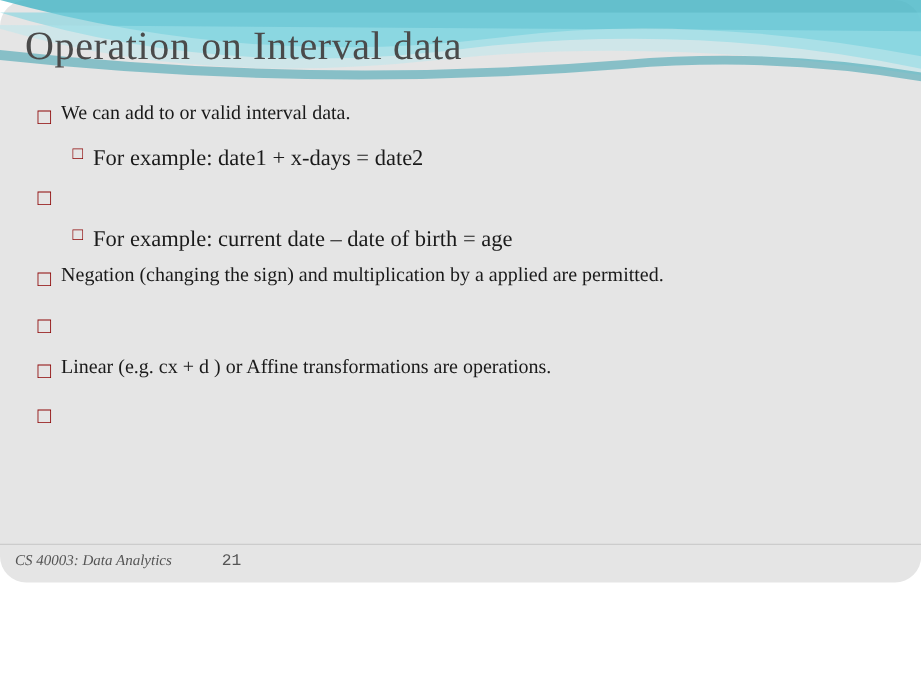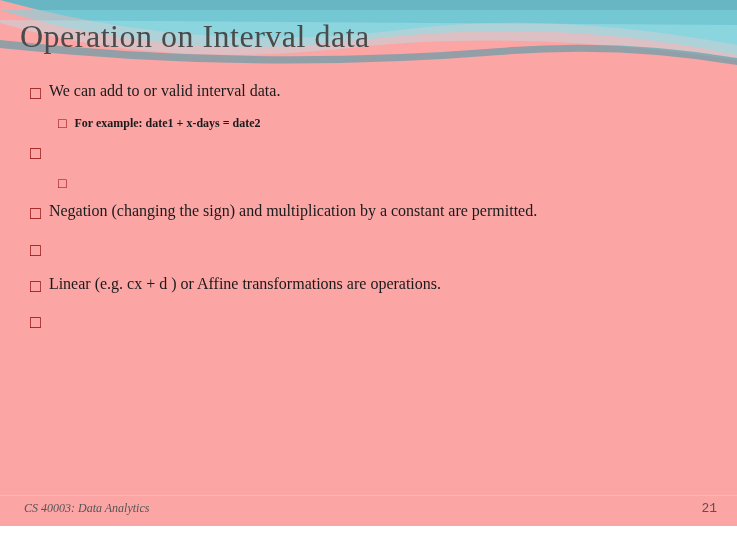--- a/index.html
+++ b/index.html
@@ -12,23 +12,24 @@
       width: 737px;
       height: 540px;
       overflow: hidden;
       background: #ffffff;
       font-family: 'Times New Roman', Times, serif;
       position: relative;
     }
 
     .slide-container {
       width: 737px;
-      height: 526px;
+      height: 466px;
       position: relative;
-      background: #fca5a5;
+      background: #e5e5e5;
+      border-radius: 21px;
     }
 
     
     .top-decoration {
       position: absolute;
       top: 0;
       left: 0;
       width: 100%;
       height: 80px;
       overflow: hidden;
@@ -91,33 +92,33 @@
     }
 
     .sub-bullet-marker {
       color: #8B0000;
       font-size: 14px;
       margin-right: 8px;
       flex-shrink: 0;
     }
 
     .sub-bullet-text {
-      font-size: 12px;
+      font-size: 18px;
       color: #1a1a1a;
       font-family: 'Times New Roman', Times, serif;
-      font-weight: bold;
+      font-weight: normal;
     }
 
     .footer {
       position: absolute;
       bottom: 10px;
-      left: 24px;
+      left: 12px;
       right: 20px;
       display: flex;
-      justify-content: space-between;
+      justify-content: flex-start;
       align-items: center;
       gap: 28px;
     }
 
     .footer-left {
       font-size: 12px;
       color: #555555;
       font-family: 'Times New Roman', Times, serif;
       font-style: italic;
     }
@@ -167,25 +168,26 @@
     <div class="sub-bullet">
       <span class="sub-bullet-marker">□</span>
       <span class="sub-bullet-text">For example:  date1 + x-days = date2</span>
     </div>
 
     <div class="bullet-item">
       <span class="bullet-marker">□</span>
     </div>
     <div class="sub-bullet">
       <span class="sub-bullet-marker">□</span>
-    </div>
-
-    <div class="bullet-item">
-      <span class="bullet-marker">□</span>
-      <span class="bullet-text">Negation (changing the sign) and multiplication by a constant are permitted.</span>
+      <span class="sub-bullet-text">For example: current date – date of birth = age</span>
+    </div>
+
+    <div class="bullet-item">
+      <span class="bullet-marker">□</span>
+      <span class="bullet-text">Negation (changing the sign) and multiplication by a applied are permitted.</span>
     </div>
 
     <div class="bullet-item">
       <span class="bullet-marker">□</span>
     </div>
 
     <div class="bullet-item">
       <span class="bullet-marker">□</span>
       <span class="bullet-text">Linear (e.g.  cx + d ) or Affine transformations are operations.</span>
     </div>

